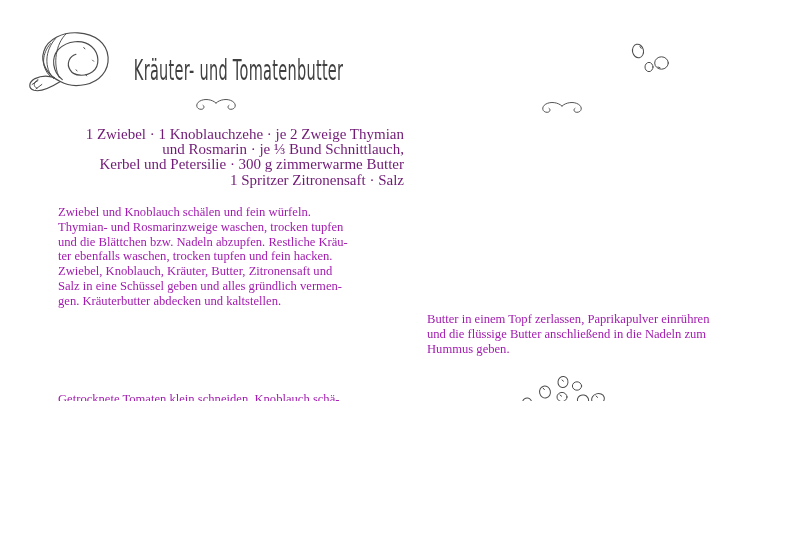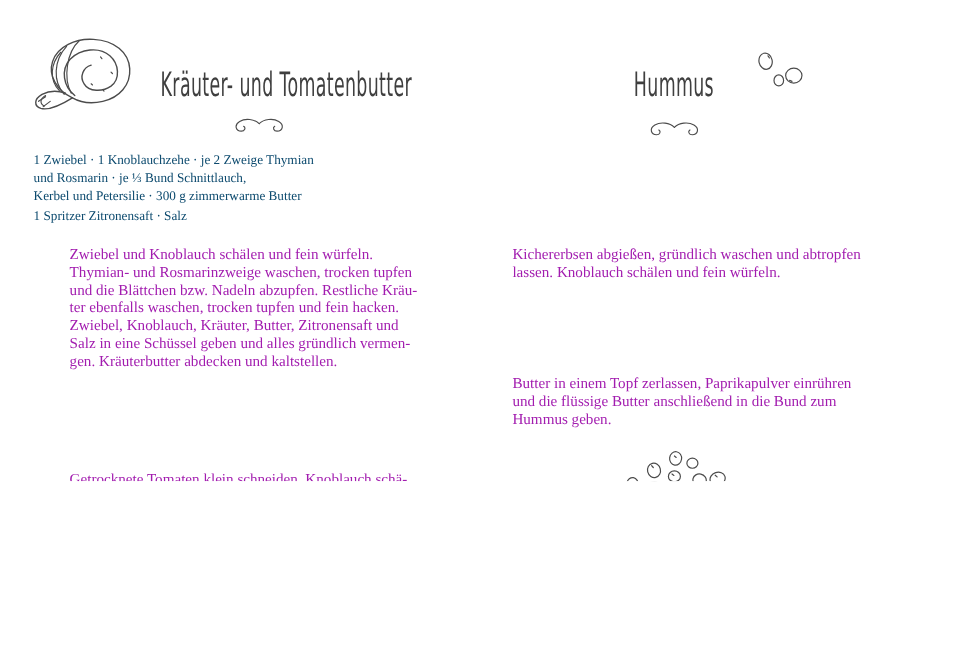--- a/index.html
+++ b/index.html
@@ -41,24 +41,24 @@
   .page-number span{
     display:inline-block;
     transform:scale(0.68,1.05);
     transform-origin:center center;
     letter-spacing:1px;
   }
 
   
   .ingredients{
     position:absolute;left:-30px;right:-30px;
-    text-align:left;
-    font-size:11px;line-height:15.2px;
+    text-align:right;
+    font-size:15px;line-height:15.2px;
     white-space:pre;
-    color:#0c4a6e;
+    color:#701a75;
   }
   .para{
     position:absolute;left:0;right:-40px;
     text-align:left;
     font-size:12.6px;line-height:14.8px;
     white-space:pre;
     color:#a21caf;
   }
 
   
@@ -144,38 +144,33 @@
       <path class="stroke-thin" d="M9,64.5 L15,60"></path>
       <path class="stroke-thin" d="M58,22 l1.2,1.5"></path>
       <path class="stroke-thin" d="M67,35 l1.2,1.2"></path>
       <path class="stroke-thin" d="M50,45 l1.2,1"></path>
       <path class="stroke-thin" d="M60,50 l1,1.2"></path>
     </svg>
   </div>
 
   <div class="page-col col-right">
 
-    <div class="recipe-title hand">
-      <span>Hummus</span>
-    </div>
 
     <div class="illus mustache mustache-right">
       <svg width="46" height="16" viewBox="0 0 48 16">
         <path class="stroke-thin" d="M24,6 C20,2 12,1 7,4 C2,7 3.5,12.5 8.5,12.5 C11.5,12.5 12.5,9.5 10.5,8.3"></path>
         <path class="stroke-thin" d="M24,6 C28,2 36,1 41,4 C46,7 44.5,12.5 39.5,12.5 C36.5,12.5 35.5,9.5 37.5,8.3"></path>
       </svg>
     </div>
 
 
-    <div class="para r-para1">Kichererbsen abgießen, gründlich waschen und abtropfen
-lassen. Knoblauch schälen und fein würfeln.</div>
 
 
     <div class="para r-para3">Butter in einem Topf zerlassen, Paprikapulver einrühren
-und die flüssige Butter anschließend in die Bund zum
+und die flüssige Butter anschließend in die Nadeln zum
 Hummus geben.</div>
 
     <div class="page-number hand">
       <span>· 17 ·</span>
     </div>
   </div>
 
   <div class="illus chickpeas-top">
     <svg width="44" height="38" viewBox="0 0 44 38">
       <ellipse class="stroke-thin" cx="10" cy="11" rx="5.5" ry="6.8" transform="rotate(-12 10 11)"></ellipse>

